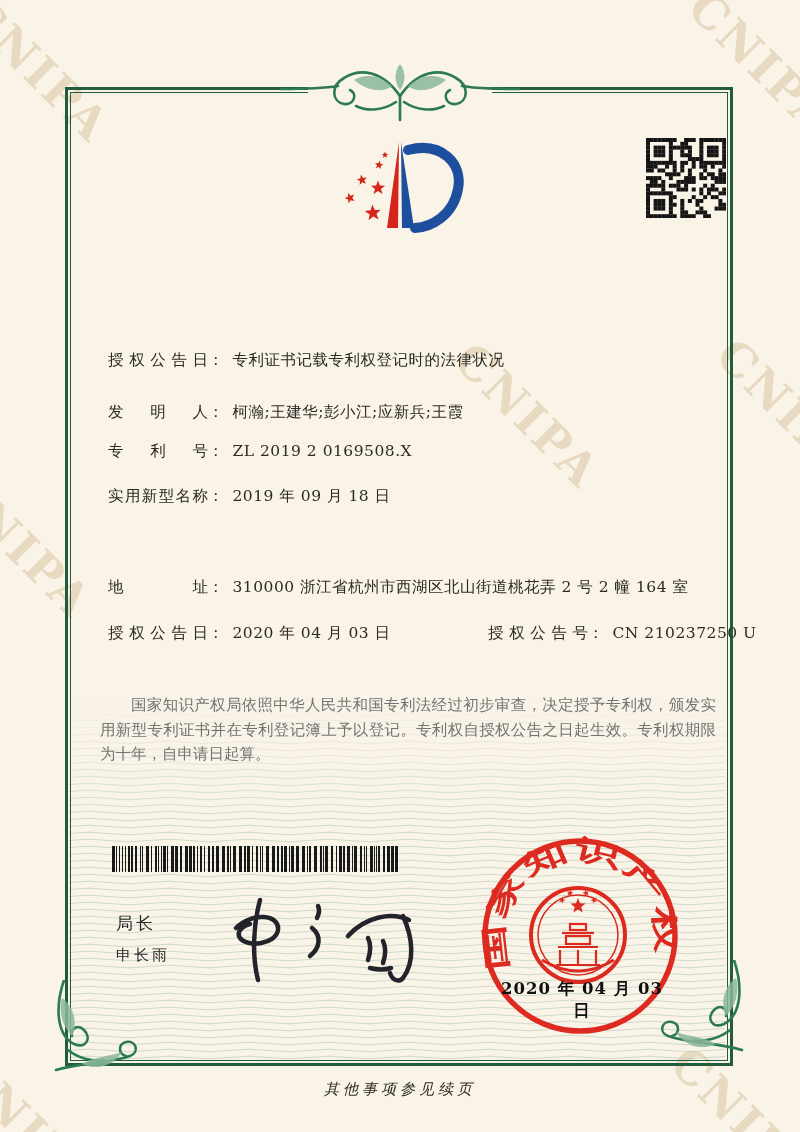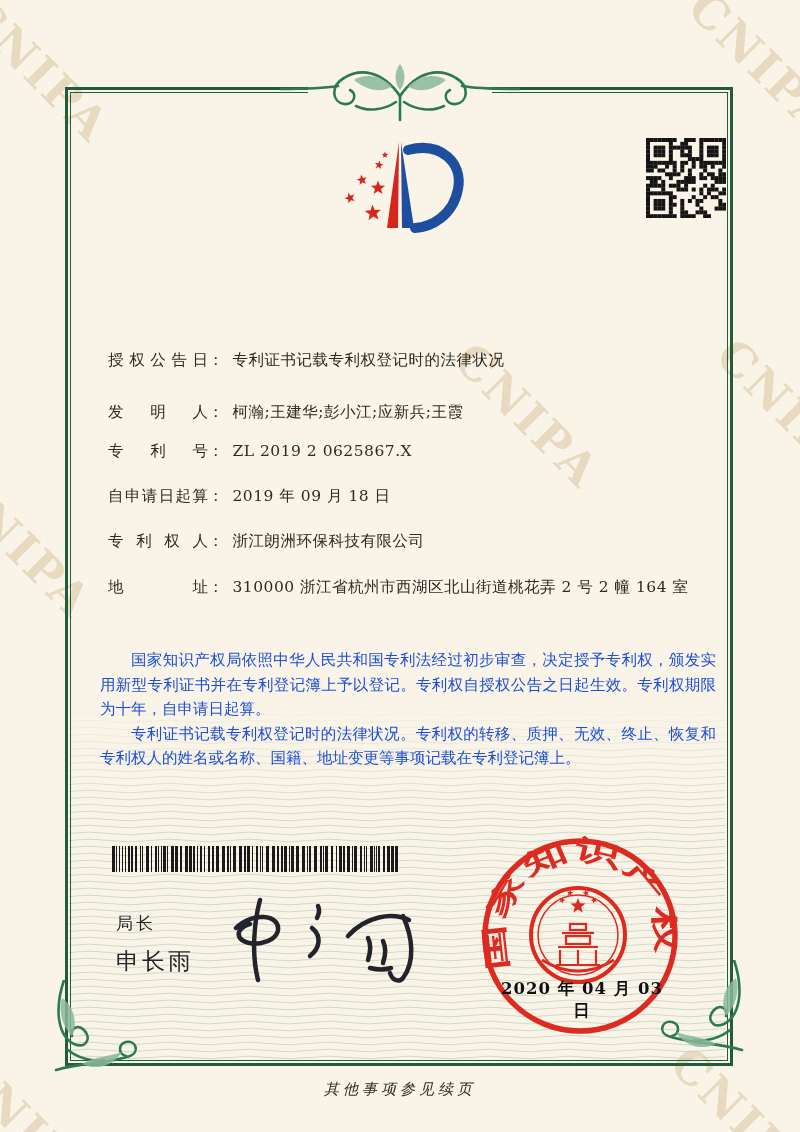--- a/index.html
+++ b/index.html
@@ -24,27 +24,27 @@
   .wavefade { position:absolute; left:69px; top:690px; width:656px; height:130px;
     background:linear-gradient(#f9f4e7, rgba(249,244,231,0)); }
   .certno { position:absolute; left:98px; top:131px; font-size:17px; letter-spacing:4px; color:#3c3a31; }
   .title { position:absolute; left:65px; top:243px; width:664px; text-align:center;
     font-size:37px; font-weight:bold; letter-spacing:9px; color:#151515; }
   .frow { position:absolute; left:108px; font-size:15.5px; white-space:nowrap; color:#2c2a24; }
   .flabel { display:inline-block; width:100px; text-align:justify; text-align-last:justify; }
   .fcolon { margin-right:9px; }
   .fvalue { letter-spacing:0.5px; }
   .grant2 { position:absolute; left:380px; top:0; }
-  .paras { position:absolute; left:100px; top:648px; width:616px; font-size:15.5px;
-    line-height:24.5px; text-align:justify; color:#1d4ed8; }
+  .paras { position:absolute; left:100px; top:693px; width:616px; font-size:15.5px;
+    line-height:24.5px; text-align:justify; color:#737373; }
   .paras p { margin:0; text-indent:2em; }
   .barcode { position:absolute; left:112px; top:846px; height:26px; font-size:0; white-space:nowrap; }
   .barcode span { display:inline-block; height:26px; background:#191919; }
   .sig-title { position:absolute; left:116px; top:912px; font-size:17px; letter-spacing:3px; color:#26262a; }
-  .sig-name  { position:absolute; left:116px; top:946px; font-size:23px; letter-spacing:3px; color:#26262a; }
+  .sig-name  { position:absolute; left:116px; top:946px; font-size:15px; letter-spacing:3px; color:#26262a; }
   .signature-svg { position:absolute; left:222px; top:886px; }
   .seal-svg { position:absolute; left:470px; top:832px; opacity:0.95; }
   .seal-date { position:absolute; left:492px; top:978px; width:180px; text-align:center;
     font-size:16.5px; font-weight:bold; letter-spacing:1px; color:#101010; }
   .pageinfo { position:absolute; left:65px; top:1029px; width:664px; text-align:center;
     font-size:14.5px; letter-spacing:2px; color:#33312a; }
   .footnote { position:absolute; left:0; top:1080px; width:800px; text-align:center;
     font-size:15px; font-style:italic; letter-spacing:4px; color:#2c2a24; }
   .logo-svg { position:absolute; left:335px; top:128px; }
   .qr-svg { position:absolute; left:646px; top:138px; }
@@ -379,36 +379,38 @@
   </svg>
 
 
   <div class="frow" style="top:350px;">
     <span class="flabel">授权公告日</span><span class="fcolon">：</span><span class="fvalue">专利证书记载专利权登记时的法律状况</span>
   </div>
   <div class="frow" style="top:372px;margin-top:30px;">
     <span class="flabel">发明人</span><span class="fcolon">：</span><span class="fvalue">柯瀚;王建华;彭小江;应新兵;王霞</span>
   </div>
   <div class="frow" style="top:441px;">
-    <span class="flabel">专利号</span><span class="fcolon">：</span><span class="fvalue">ZL 2019 2 0625867.X</span>
+    <span class="flabel">专利号</span><span class="fcolon">：</span><span class="fvalue">ZL 2019 2 0169508.X</span>
   </div>
   <div class="frow" style="top:486px;">
-    <span class="flabel">自申请日起算</span><span class="fcolon">：</span><span class="fvalue">2019 年 09 月 18 日</span>
-  </div>
-  <div class="frow" style="top:531px;">
-    <span class="flabel">专利权人</span><span class="fcolon">：</span><span class="fvalue">浙江朗洲环保科技有限公司</span>
+    <span class="flabel">实用新型名称</span><span class="fcolon">：</span><span class="fvalue">2019 年 09 月 18 日</span>
   </div>
   <div class="frow" style="top:577px;">
     <span class="flabel">地址</span><span class="fcolon">：</span><span class="fvalue">310000  浙江省杭州市西湖区北山街道桃花弄 2 号 2 幢 164 室</span>
   </div>
 
+  <div class="frow" style="top:623px;">
+    <span class="flabel">授权公告日</span><span class="fcolon">：</span><span class="fvalue">2020 年 04 月 03 日</span>
+    <span class="grant2">
+      <span class="flabel">授权公告号</span><span class="fcolon">：</span><span class="fvalue">CN 210237250 U</span>
+    </span>
+  </div>
 
   <div class="paras">
     <p>国家知识产权局依照中华人民共和国专利法经过初步审查，决定授予专利权，颁发实用新型专利证书并在专利登记簿上予以登记。专利权自授权公告之日起生效。专利权期限为十年，自申请日起算。</p>
-    <p>专利证书记载专利权登记时的法律状况。专利权的转移、质押、无效、终止、恢复和专利权人的姓名或名称、国籍、地址变更等事项记载在专利登记簿上。</p>
   </div>
 
   <div class="barcode" id="barcode"><span style="width: 3px; margin-right: 1px;"></span><span style="width: 1px; margin-right: 2px;"></span><span style="width: 1px; margin-right: 2px;"></span><span style="width: 1px; margin-right: 2px;"></span><span style="width: 1px; margin-right: 2px;"></span><span style="width: 2px; margin-right: 1px;"></span><span style="width: 2px; margin-right: 2px;"></span><span style="width: 2px; margin-right: 3px;"></span><span style="width: 1px; margin-right: 1px;"></span><span style="width: 1px; margin-right: 3px;"></span><span style="width: 3px; margin-right: 2px;"></span><span style="width: 1px; margin-right: 3px;"></span><span style="width: 2px; margin-right: 1px;"></span><span style="width: 1px; margin-right: 2px;"></span><span style="width: 1px; margin-right: 1px;"></span><span style="width: 3px; margin-right: 1px;"></span><span style="width: 1px; margin-right: 3px;"></span><span style="width: 3px; margin-right: 1px;"></span><span style="width: 3px; margin-right: 2px;"></span><span style="width: 2px; margin-right: 3px;"></span><span style="width: 3px; margin-right: 1px;"></span><span style="width: 3px; margin-right: 1px;"></span><span style="width: 2px; margin-right: 2px;"></span><span style="width: 1px; margin-right: 2px;"></span><span style="width: 2px; margin-right: 2px;"></span><span style="width: 1px; margin-right: 3px;"></span><span style="width: 2px; margin-right: 2px;"></span><span style="width: 2px; margin-right: 2px;"></span><span style="width: 3px; margin-right: 3px;"></span><span style="width: 3px; margin-right: 2px;"></span><span style="width: 2px; margin-right: 1px;"></span><span style="width: 1px; margin-right: 2px;"></span><span style="width: 3px; margin-right: 3px;"></span><span style="width: 3px; margin-right: 2px;"></span><span style="width: 2px; margin-right: 1px;"></span><span style="width: 3px; margin-right: 2px;"></span><span style="width: 1px; margin-right: 3px;"></span><span style="width: 2px; margin-right: 2px;"></span><span style="width: 1px; margin-right: 1px;"></span><span style="width: 1px; margin-right: 3px;"></span><span style="width: 3px; margin-right: 3px;"></span><span style="width: 3px; margin-right: 2px;"></span><span style="width: 2px; margin-right: 2px;"></span><span style="width: 2px; margin-right: 1px;"></span><span style="width: 3px; margin-right: 2px;"></span><span style="width: 1px; margin-right: 1px;"></span><span style="width: 3px; margin-right: 2px;"></span><span style="width: 3px; margin-right: 3px;"></span><span style="width: 3px; margin-right: 2px;"></span><span style="width: 1px; margin-right: 1px;"></span><span style="width: 2px; margin-right: 3px;"></span><span style="width: 3px; margin-right: 3px;"></span><span style="width: 2px; margin-right: 1px;"></span><span style="width: 1px; margin-right: 1px;"></span><span style="width: 3px; margin-right: 3px;"></span><span style="width: 2px; margin-right: 3px;"></span><span style="width: 1px; margin-right: 2px;"></span><span style="width: 3px; margin-right: 1px;"></span><span style="width: 2px; margin-right: 2px;"></span><span style="width: 3px; margin-right: 2px;"></span><span style="width: 1px; margin-right: 1px;"></span><span style="width: 3px; margin-right: 3px;"></span><span style="width: 2px; margin-right: 2px;"></span><span style="width: 1px; margin-right: 1px;"></span><span style="width: 1px; margin-right: 3px;"></span><span style="width: 3px; margin-right: 1px;"></span><span style="width: 1px; margin-right: 1px;"></span><span style="width: 1px; margin-right: 1px;"></span><span style="width: 2px; margin-right: 3px;"></span><span style="width: 2px; margin-right: 2px;"></span><span style="width: 3px; margin-right: 1px;"></span><span style="width: 3px; margin-right: 1px;"></span><span style="width: 3px; margin-right: 2px;"></span></div>
 
   <div class="sig-title">局长</div>
   <div class="sig-name">申长雨</div>
   <svg class="signature-svg" width="210" height="105" viewBox="0 0 210 105">
     <g stroke="#23232b" stroke-width="4.5" fill="none" stroke-linecap="round" stroke-linejoin="round">
       <path d="M38,14 C31,40 30,70 36,94"></path>
       <path d="M14,42 C30,26 58,28 56,44 C54,58 26,62 18,52 C14,46 20,40 28,38"></path>

